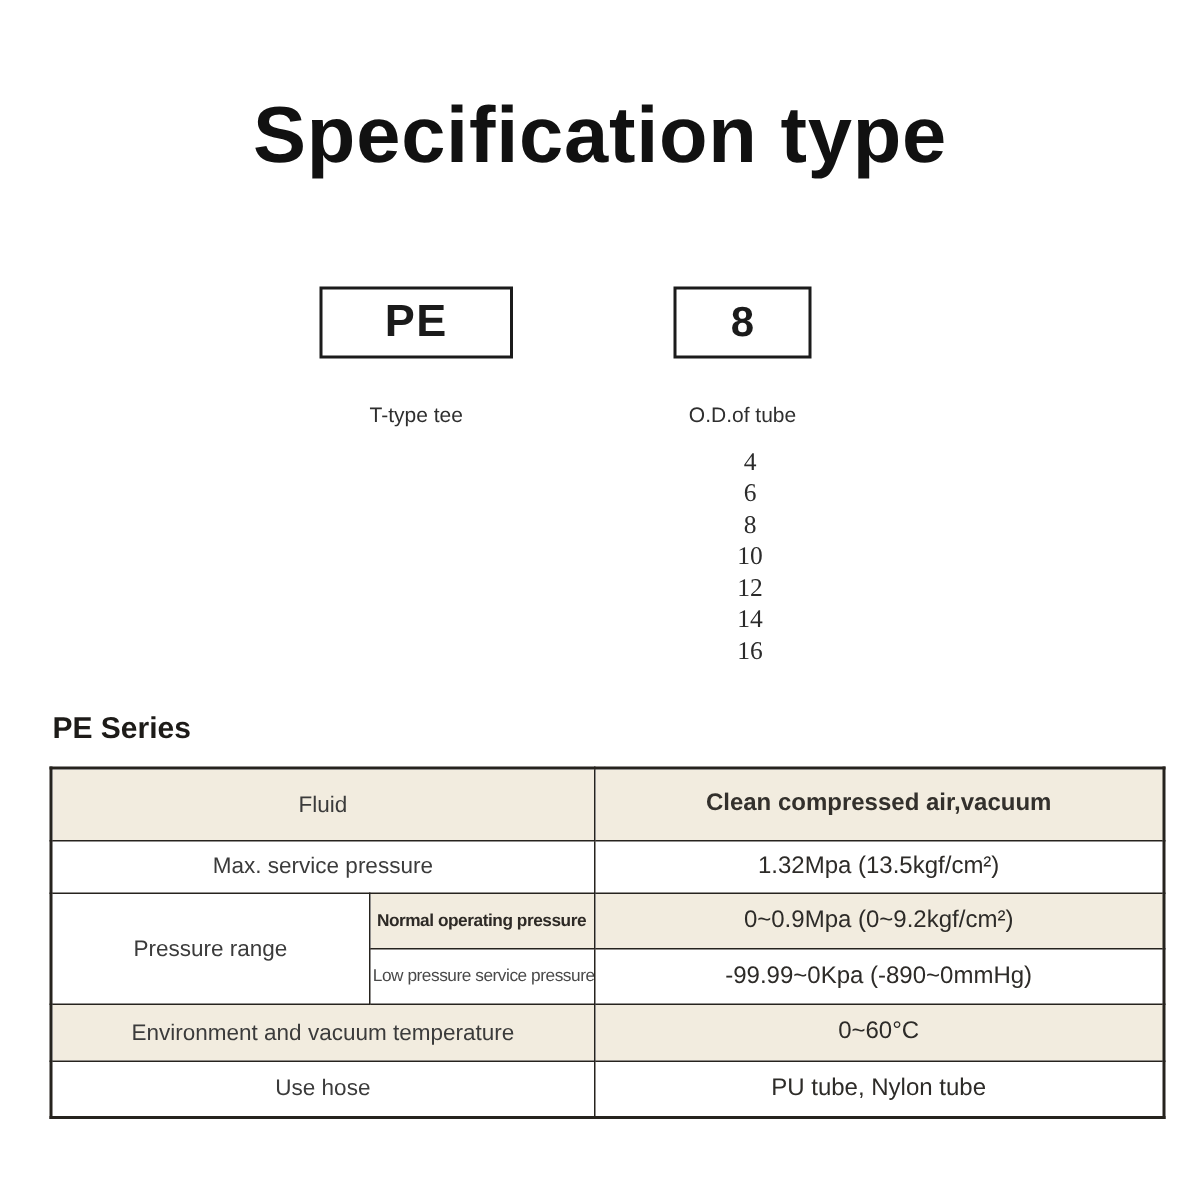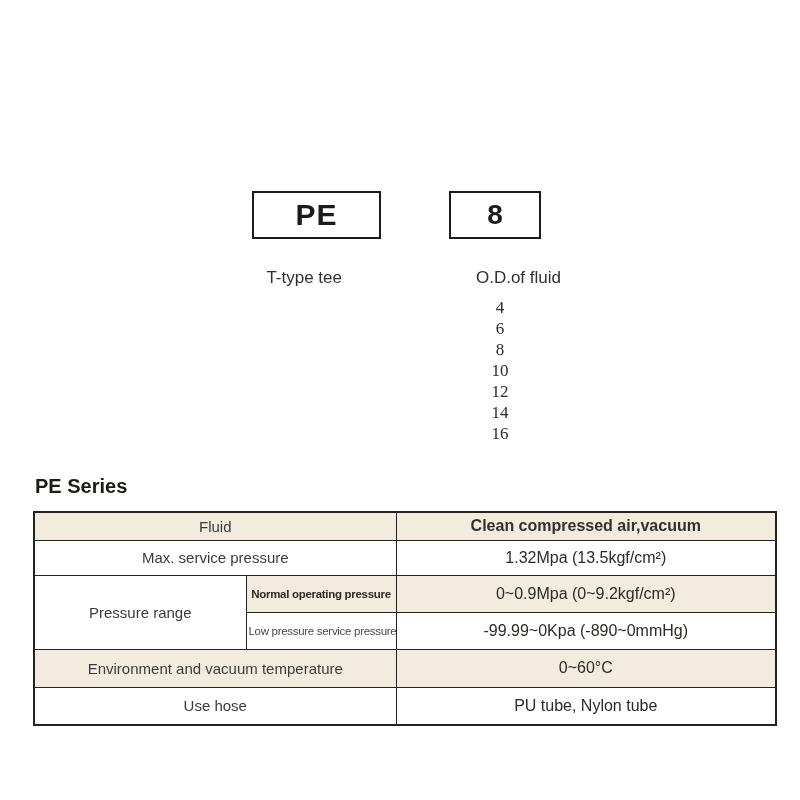--- a/index.html
+++ b/index.html
@@ -29,28 +29,28 @@
   .code-box {
     position: absolute;
     border: 2px solid #1b1b1b;
     background: #ffffff;
     display: flex;
     align-items: center;
     justify-content: center;
     font-weight: 700;
     color: #1b1b1b;
   }
-  .code-box.series { left: 213px; top: 191px; width: 129px; height: 48px; font-size: 30px; letter-spacing: 1px; margin-left: 39px; }
+  .code-box.series { left: 213px; top: 191px; width: 129px; height: 48px; font-size: 30px; letter-spacing: 1px; }
   .code-box.size   { left: 449px; top: 191px; width: 92px;  height: 48px; font-size: 28px; }
 
   .code-label {
     position: absolute;
     top: 268px;
-    text-align: right;
-    font-size: 17px;
+    text-align: center;
+    font-size: 14px;
     color: #2f2f2f;
   }
   .code-label.series { left: 213px; width: 129px; }
   .code-label.size   { left: 429px; width: 132px; }
 
   .tube-list {
     position: absolute;
     left: 450px;
     top: 297px;
     width: 100px;
@@ -94,51 +94,52 @@
   td.sub { font-size: 11.5px; letter-spacing: -0.3px; color: #4a4a4a; }
   td.sub.bold { font-weight: 700; color: #2e2a26; }
   td.val { font-size: 16px; color: #2d2b28; }
   td.val.strong { font-weight: 700; color: #33302c; }
 </style>
 </head>
 <body>
 
 <div class="canvas">
 
+  <h1 class="page-title">Specification type</h1>
 
   <div class="code-box series">
     <span>PE</span>
   </div>
   <div class="code-box size">
     <span>8</span>
   </div>
 
   <div class="code-label series">T-type tee</div>
-  <div class="code-label size">O.D.of fluid</div>
+  <div class="code-label size">O.D.of tube</div>
 
   <ul class="tube-list">
     <li>4</li>
     <li>6</li>
     <li>8</li>
     <li>10</li>
     <li>12</li>
     <li>14</li>
     <li>16</li>
   </ul>
 
   <div class="series-heading">PE Series</div>
 
   <table class="spec">
     <colgroup>
       <col style="width:212px">
       <col style="width:150px">
       <col style="width:380px">
     </colgroup>
     <tbody>
-      <tr style="height:28px">
+      <tr style="height:48px">
         <td colspan="2" class="lbl beige">Fluid</td>
         <td class="val strong beige">Clean compressed air,vacuum</td>
       </tr>
       <tr style="height:35px">
         <td colspan="2" class="lbl">Max. service pressure</td>
         <td class="val">1.32Mpa  (13.5kgf/cm²)</td>
       </tr>
       <tr style="height:37px">
         <td rowspan="2" class="lbl">Pressure range</td>
         <td class="sub bold beige">Normal operating pressure</td>

